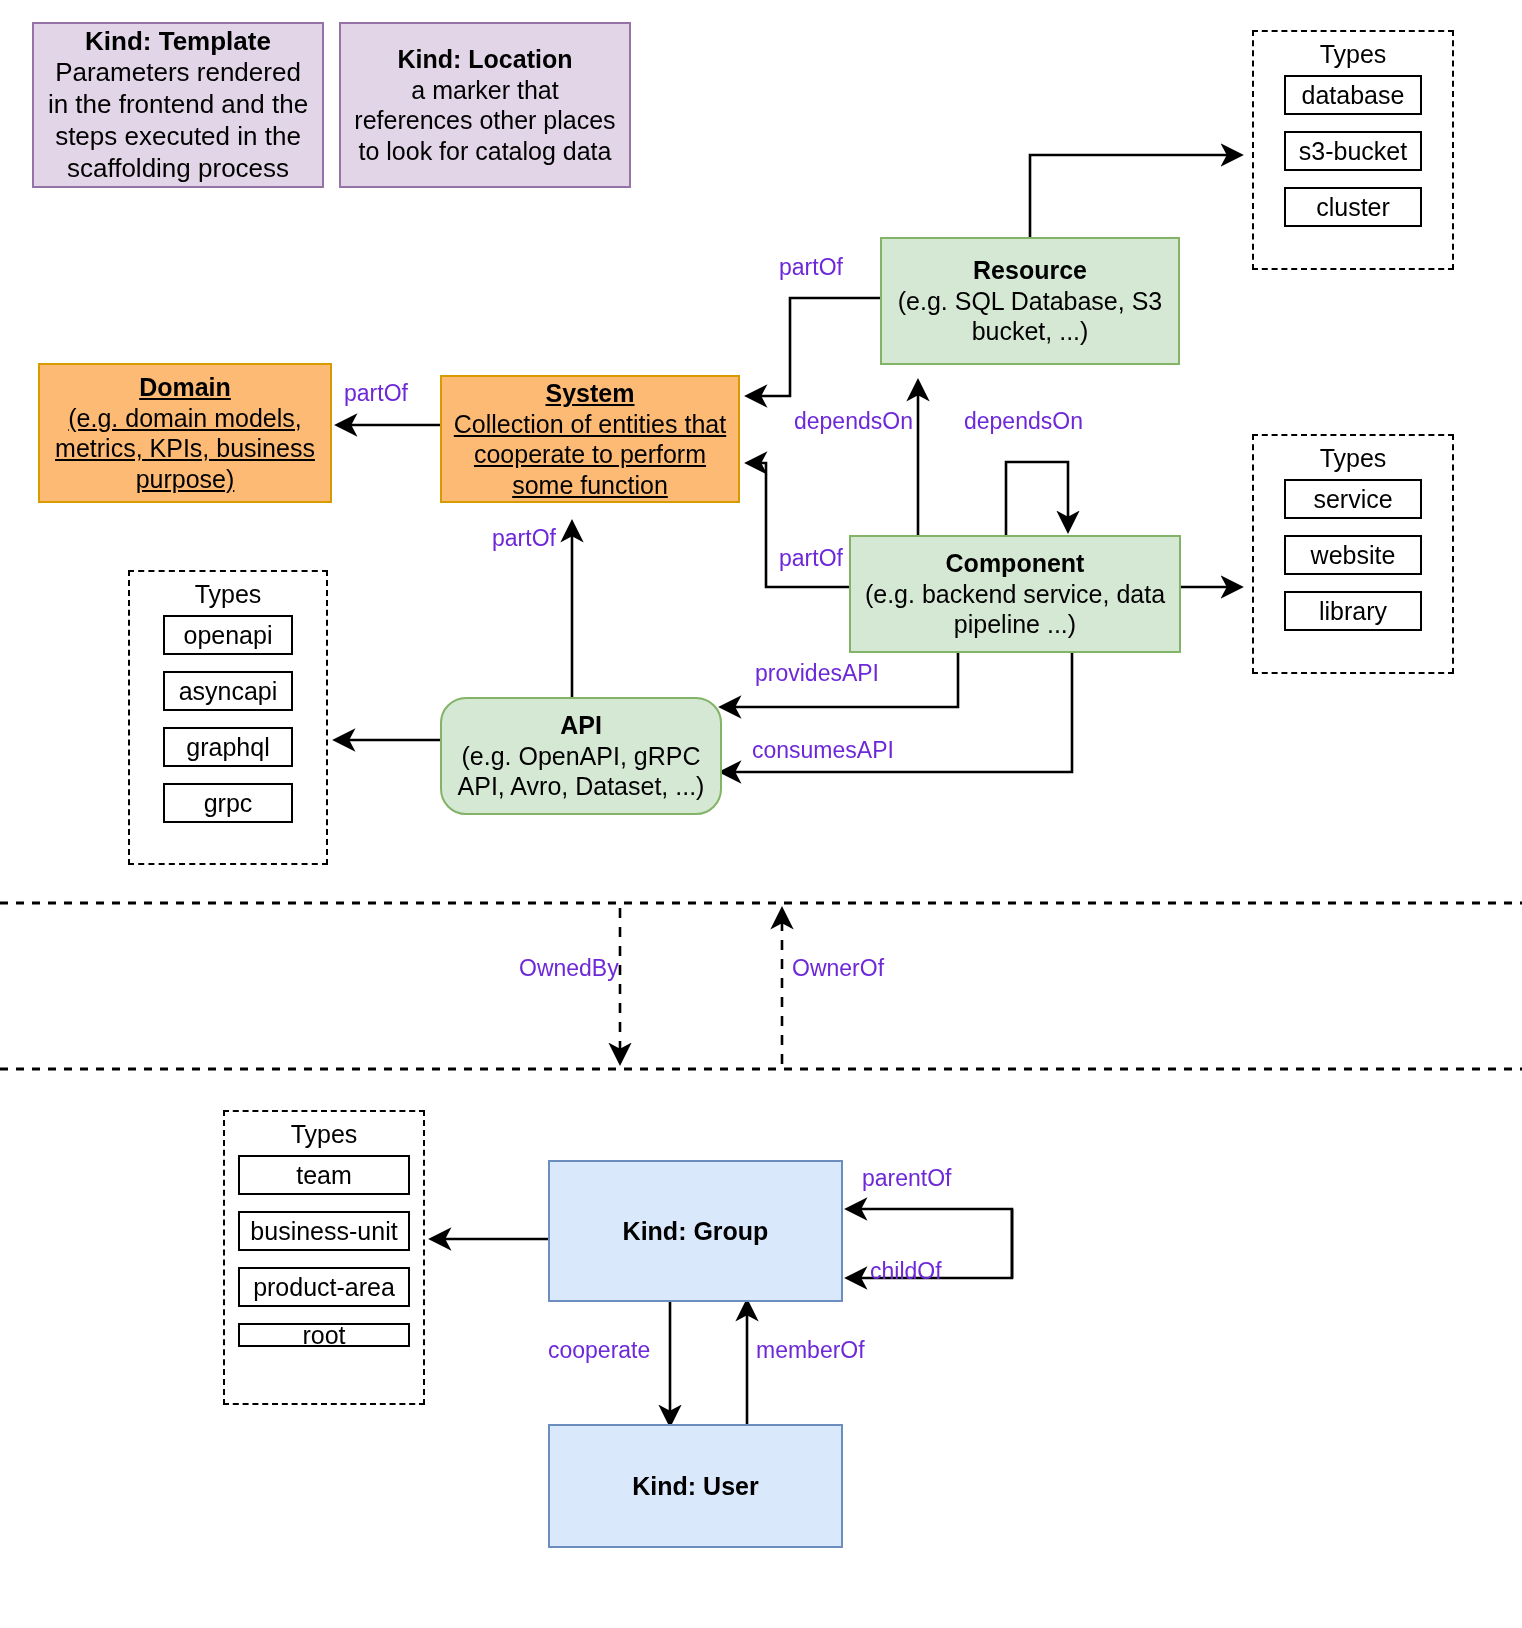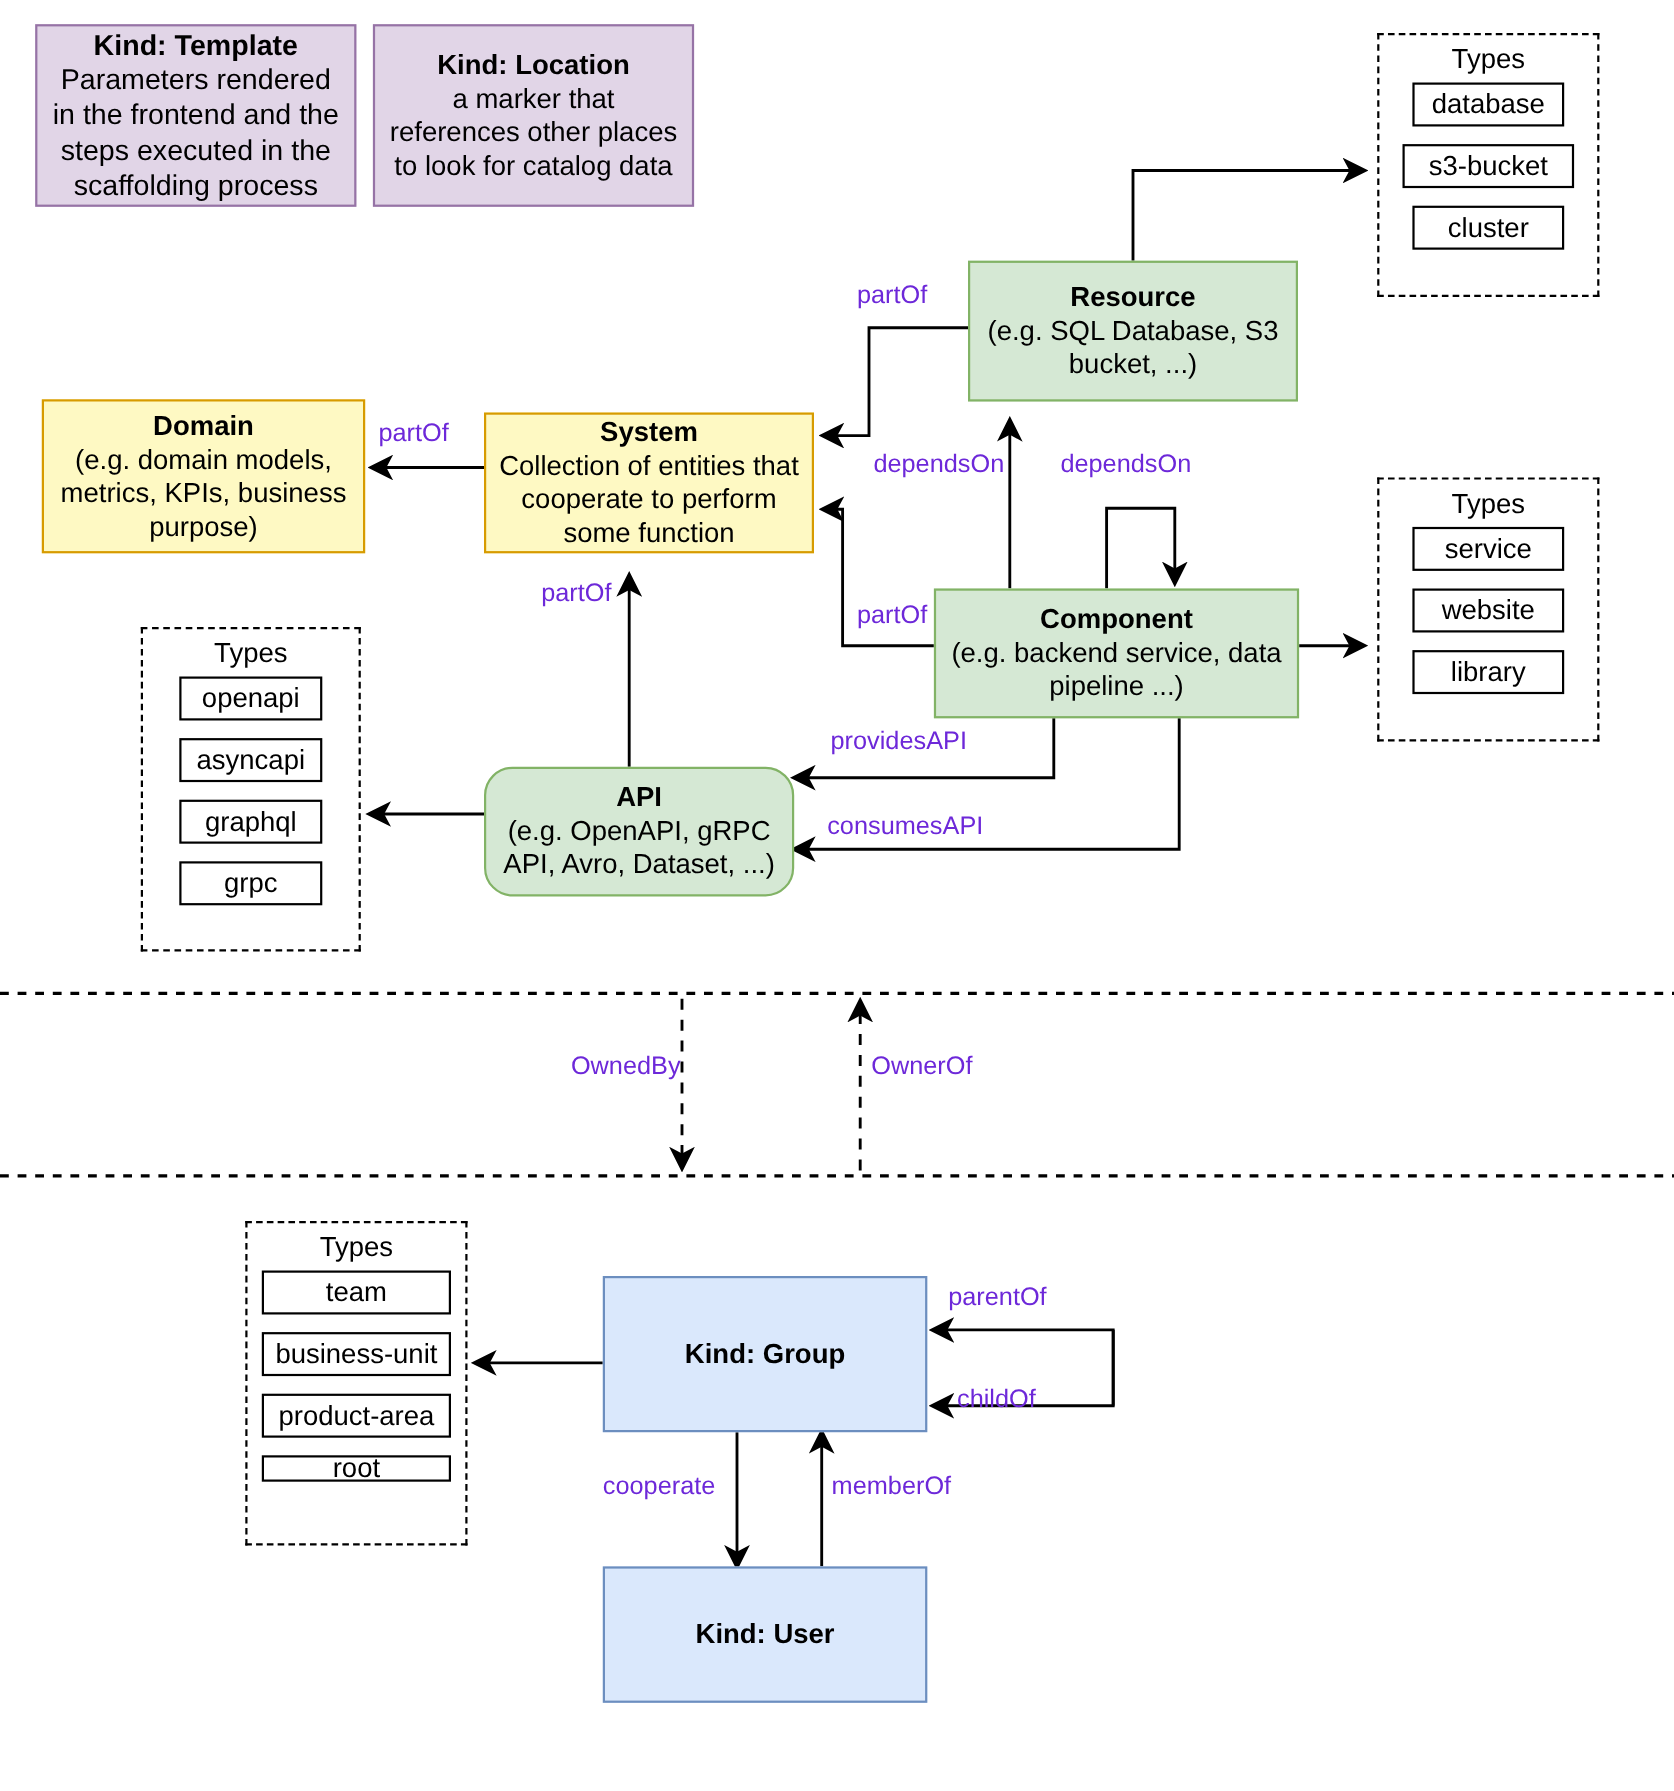--- a/index.html
+++ b/index.html
@@ -40,22 +40,23 @@
     font-weight: bold;
   }
   .node-sub {
     font-weight: normal;
   }
   .kind-purple {
     background: #e1d5e7;
     border: 2px solid #9673a6;
   }
   .kind-orange {
-    background: #fef9c3;
+    background: #fdba74;
     border: 2px solid #d79b00;
+    text-decoration: underline;
   }
   .kind-green {
     background: #d5e8d4;
     border: 2px solid #82b366;
   }
   .kind-blue {
     background: #dae8fc;
     border: 2px solid #6c8ebf;
   }
   .types-group {
@@ -186,21 +187,21 @@
     <div class="node-title">Kind: Group</div>
   </div>
 
   <div class="node-box kind-blue" style="left:548px; top:1424px; width:295px; height:124px; font-size:25px;">
     <div class="node-title">Kind: User</div>
   </div>
 
   <div class="types-group" style="left:1252px; top:30px; width:202px; height:240px;">
     <div class="types-label">Types</div>
     <div class="type-chip" style="width:138px;height:40px;">database</div>
-    <div class="type-chip" style="width:156px;height:40px;">s3-bucket</div>
+    <div class="type-chip" style="width:138px;height:40px;">s3-bucket</div>
     <div class="type-chip" style="width:138px;height:40px;">cluster</div>
   </div>
 
   <div class="types-group" style="left:1252px; top:434px; width:202px; height:240px;">
     <div class="types-label">Types</div>
     <div class="type-chip" style="width:138px;height:40px;">service</div>
     <div class="type-chip" style="width:138px;height:40px;">website</div>
     <div class="type-chip" style="width:138px;height:40px;">library</div>
   </div>
 

